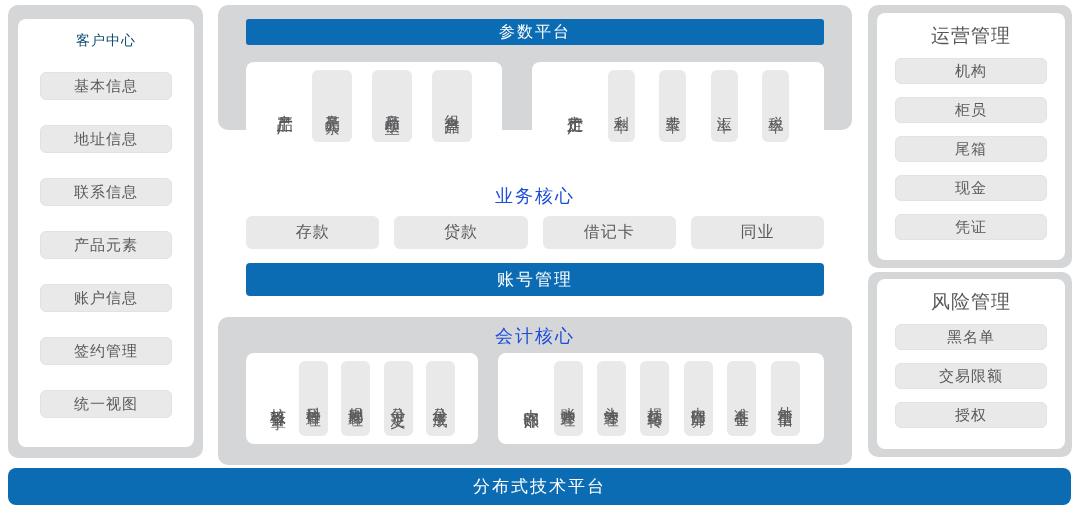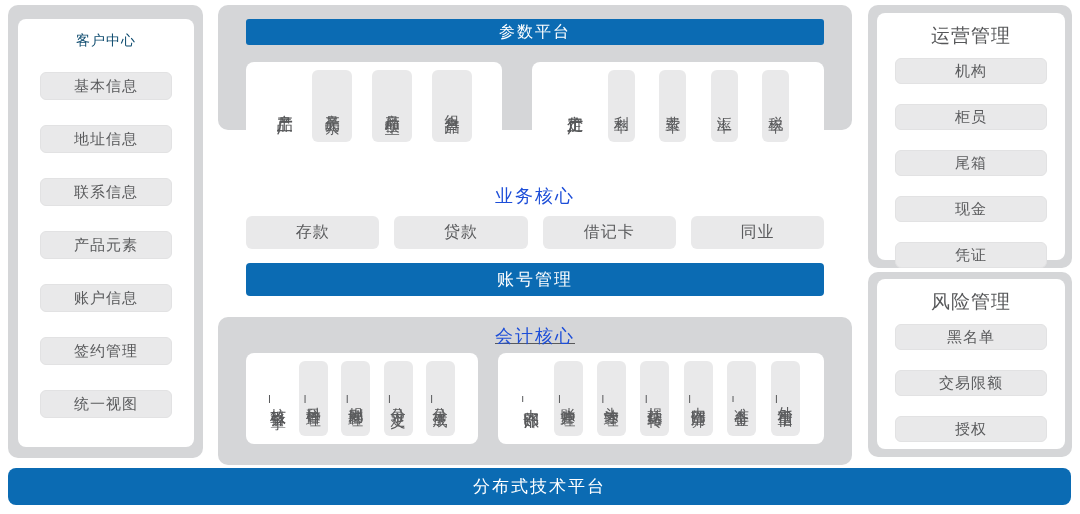--- a/index.html
+++ b/index.html
@@ -14,21 +14,21 @@
   .pill{
     background:#e9e9ea;border:1px solid #e2e2e3;border-radius:6px;
     display:flex;align-items:center;justify-content:center;
     font-size:15px;letter-spacing:1px;color:#5a5b5d;box-sizing:border-box;
   }
   
   .left-pill{width:132px;height:28px;}
   .left-list{display:flex;flex-direction:column;gap:25px;margin-top:22px;}
   
   .right-pill{width:152px;height:26px;}
-  .right-list{display:flex;flex-direction:column;gap:20px;margin-top:9px;}
+  .right-list{display:flex;flex-direction:column;gap:13px;margin-top:9px;}
   .right-title{font-size:19px;letter-spacing:1px;margin-top:10px;color:#565759;}
 
   
   .middle-col{position:absolute;left:218px;top:5px;width:634px;height:453px;}
   .gray-container{background:#d5d6d8;border-radius:10px;box-sizing:border-box;}
   .param-container{position:absolute;left:0;top:0;width:634px;height:125px;padding:14px 28px 0 28px;text-align:right;}
   .blue-bar{background:#0b6bb3;color:#ffffff;display:flex;align-items:center;justify-content:center;
     letter-spacing:2px;}
   .param-header{height:26px;border-radius:3px;font-size:16px;}
   .groups-row{display:flex;margin-top:17px;}
@@ -43,21 +43,21 @@
   .acct-box{width:29px;}
 
   .biz-section{position:absolute;left:0;top:163px;width:634px;height:149px;
     padding:0 28px;box-sizing:border-box;}
   .section-title{text-align:center;font-size:18px;letter-spacing:2px;color:#1d4ed8;}
   .biz-title{margin-top:17px;height:22px;line-height:22px;}
   .biz-row{display:flex;gap:15px;margin-top:9px;}
   .biz-pill{flex:1;height:33px;font-size:16px;border:none;}
   .account-bar{height:33px;margin-top:14px;border-radius:4px;font-size:17px;}
 
-  .acct-container{position:absolute;left:0;top:312px;width:634px;height:148px;padding:9px 28px 0 28px;text-decoration:underline;}
+  .acct-container{position:absolute;left:0;top:312px;width:634px;height:148px;padding:9px 28px 0 28px;}
   .acct-title{height:20px;line-height:20px;}
   .acct-groups{display:flex;margin-top:7px;gap:20px;}
   .acct-group{height:91px;}
 
   .bottom-bar{position:absolute;left:8px;top:468px;width:1063px;height:37px;border-radius:8px;
     font-size:17px;}
 </style>
 </head>
 <body>
 

